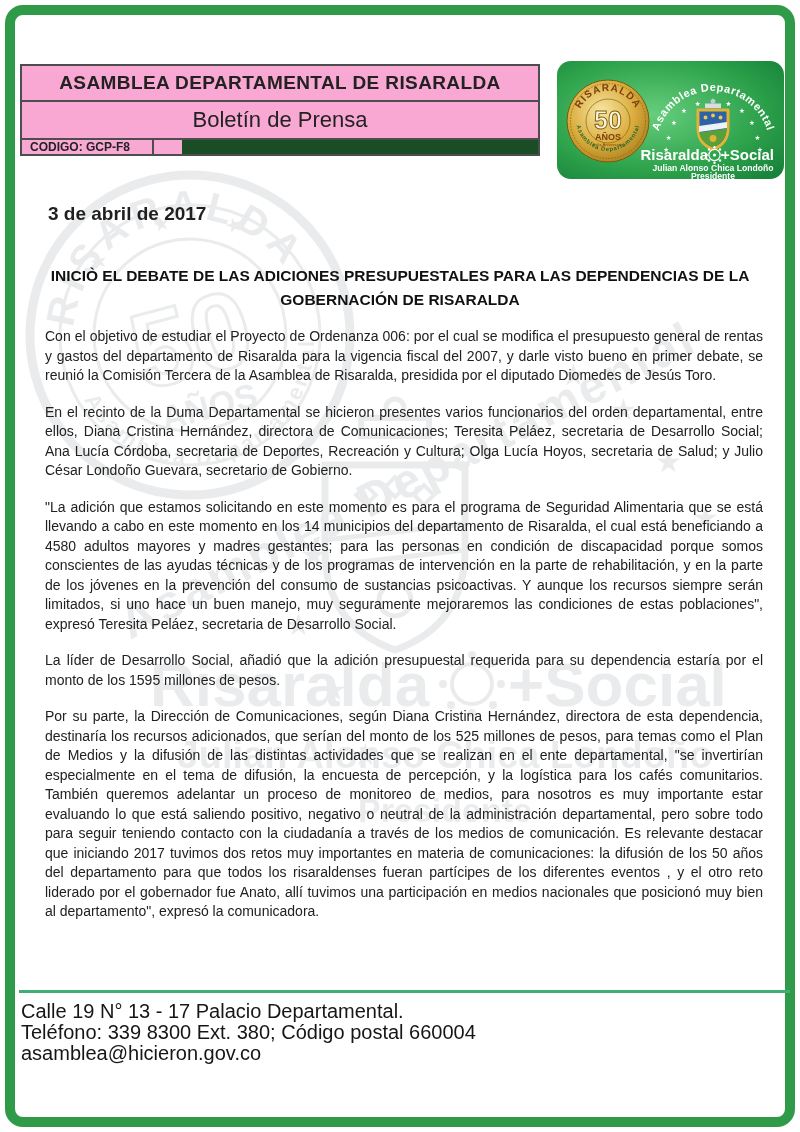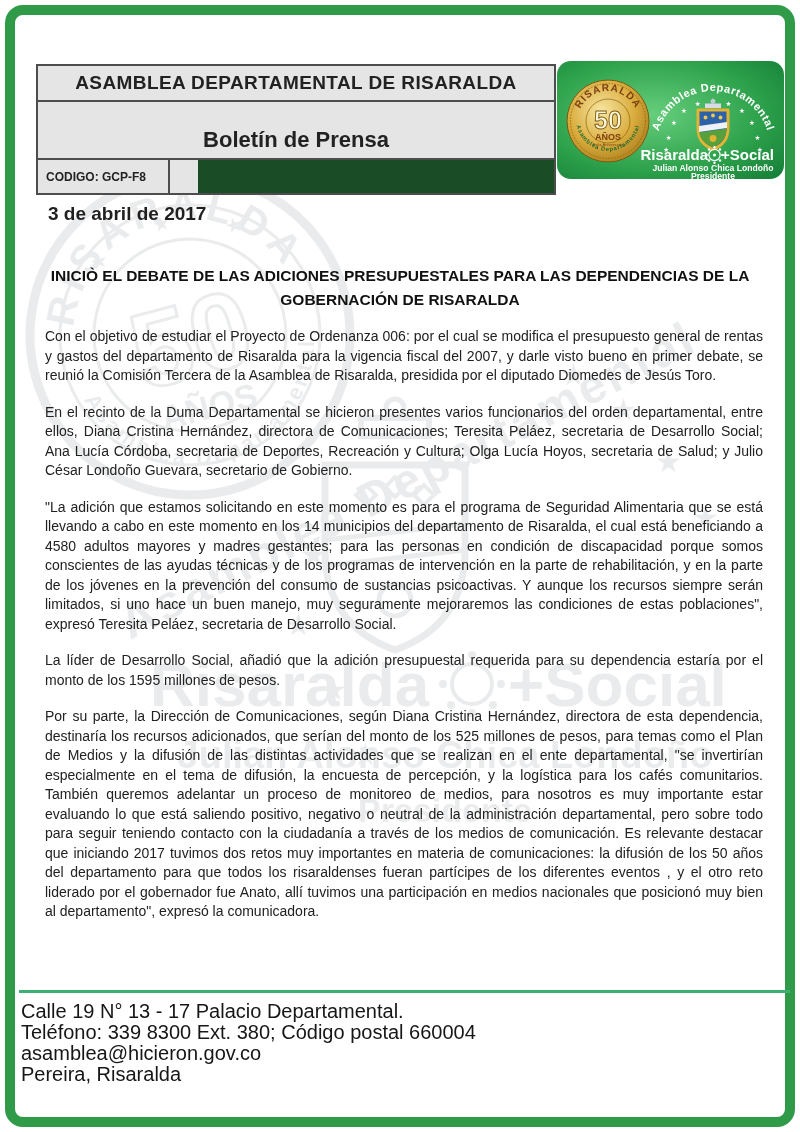--- a/index.html
+++ b/index.html
@@ -13,32 +13,32 @@
   svg text.star{font-family:"DejaVu Sans",sans-serif;}
 
   
   .green-frame{
     position:absolute;left:5px;top:5px;right:5px;bottom:5px;
     border:10px solid #2f9b49;border-radius:18px;pointer-events:none;box-sizing:border-box;
   }
 
   
   .header-table{
-    position:absolute;left:36px;top:64px;width:520px;
-    border:2px solid #4d4d4d;background:#e5e5e5;box-sizing:border-box;
+    position:absolute;left:20px;top:64px;width:520px;
+    border:2px solid #4d4d4d;background:#f9a8d4;box-sizing:border-box;
   }
   .ht-row1{
     height:34px;border-bottom:2px solid #4d4d4d;display:flex;align-items:center;justify-content:center;
     font-size:19px;font-weight:bold;letter-spacing:.4px;color:#222;
   }
   .ht-row2{
     height:36px;border-bottom:2px solid #4d4d4d;display:flex;align-items:center;justify-content:center;
-    font-size:22px;font-weight:bold;color:#222;margin-top:20px;
-  }
-  .ht-row3{height:33px;display:flex;gap:28px;}
+    font-size:22px;font-weight:normal;color:#222;
+  }
+  .ht-row3{height:14px;display:flex;gap:28px;}
   .ht-code{
     width:132px;border-right:2px solid #4d4d4d;display:flex;align-items:center;
     padding-left:8px;font-size:12px;font-weight:bold;color:#222;box-sizing:border-box;
   }
   .ht-codefill{flex:1;background:#1a4d26;}
 
   .logo{position:absolute;left:556px;top:60px;width:229px;height:120px;}
 
   .date{position:absolute;left:48px;top:203px;font-size:19px;font-weight:bold;}
 
@@ -224,16 +224,15 @@
     <p>"La adición que estamos solicitando en este momento es para el programa de Seguridad Alimentaria que se está llevando a cabo en este momento en los 14 municipios del departamento de Risaralda, el cual está beneficiando a 4580 adultos mayores y madres gestantes; para las personas en condición de discapacidad porque somos conscientes de las ayudas técnicas y de los programas de intervención en la parte de rehabilitación, y en la parte de los jóvenes en la prevención del consumo de sustancias psicoactivas. Y aunque los recursos siempre serán limitados, si uno hace un buen manejo, muy seguramente mejoraremos las condiciones de estas poblaciones", expresó Teresita Peláez, secretaria de Desarrollo Social.</p>
     <p>La líder de Desarrollo Social, añadió que la adición presupuestal requerida para su dependencia estaría por el monto de los 1595 millones de pesos.</p>
     <p>Por su parte, la Dirección de Comunicaciones, según Diana Cristina Hernández, directora de esta dependencia, destinaría los recursos adicionados, que serían del monto de los 525 millones de pesos, para temas como el Plan de Medios y la difusión de las distintas actividades que se realizan en el ente departamental, "se invertirían especialmente en el tema de difusión, la encuesta de percepción, y la logística para los cafés comunitarios. También queremos adelantar un proceso de monitoreo de medios, para nosotros es muy importante estar evaluando lo que está saliendo positivo, negativo o neutral de la administración departamental, pero sobre todo para seguir teniendo contacto con la ciudadanía a través de los medios de comunicación. Es relevante destacar que iniciando 2017 tuvimos dos retos muy importantes en materia de comunicaciones: la difusión de los 50 años del departamento para que todos los risaraldenses fueran partícipes de los diferentes eventos , y el otro reto liderado por el gobernador fue Anato, allí tuvimos una participación en medios nacionales que posicionó muy bien al departamento", expresó la comunicadora.</p>
   </div>
 
   <div class="footer-rule"></div>
   <div class="footer">
     <div>Calle 19 N° 13 - 17 Palacio Departamental.</div>
     <div>Teléfono: 339 8300 Ext. 380; Código postal 660004</div>
     <div>asamblea@hicieron.gov.co</div>
-    <div>Pereira, Risaralda</div>
   </div>
 
 </div>
 
 </body></html>

